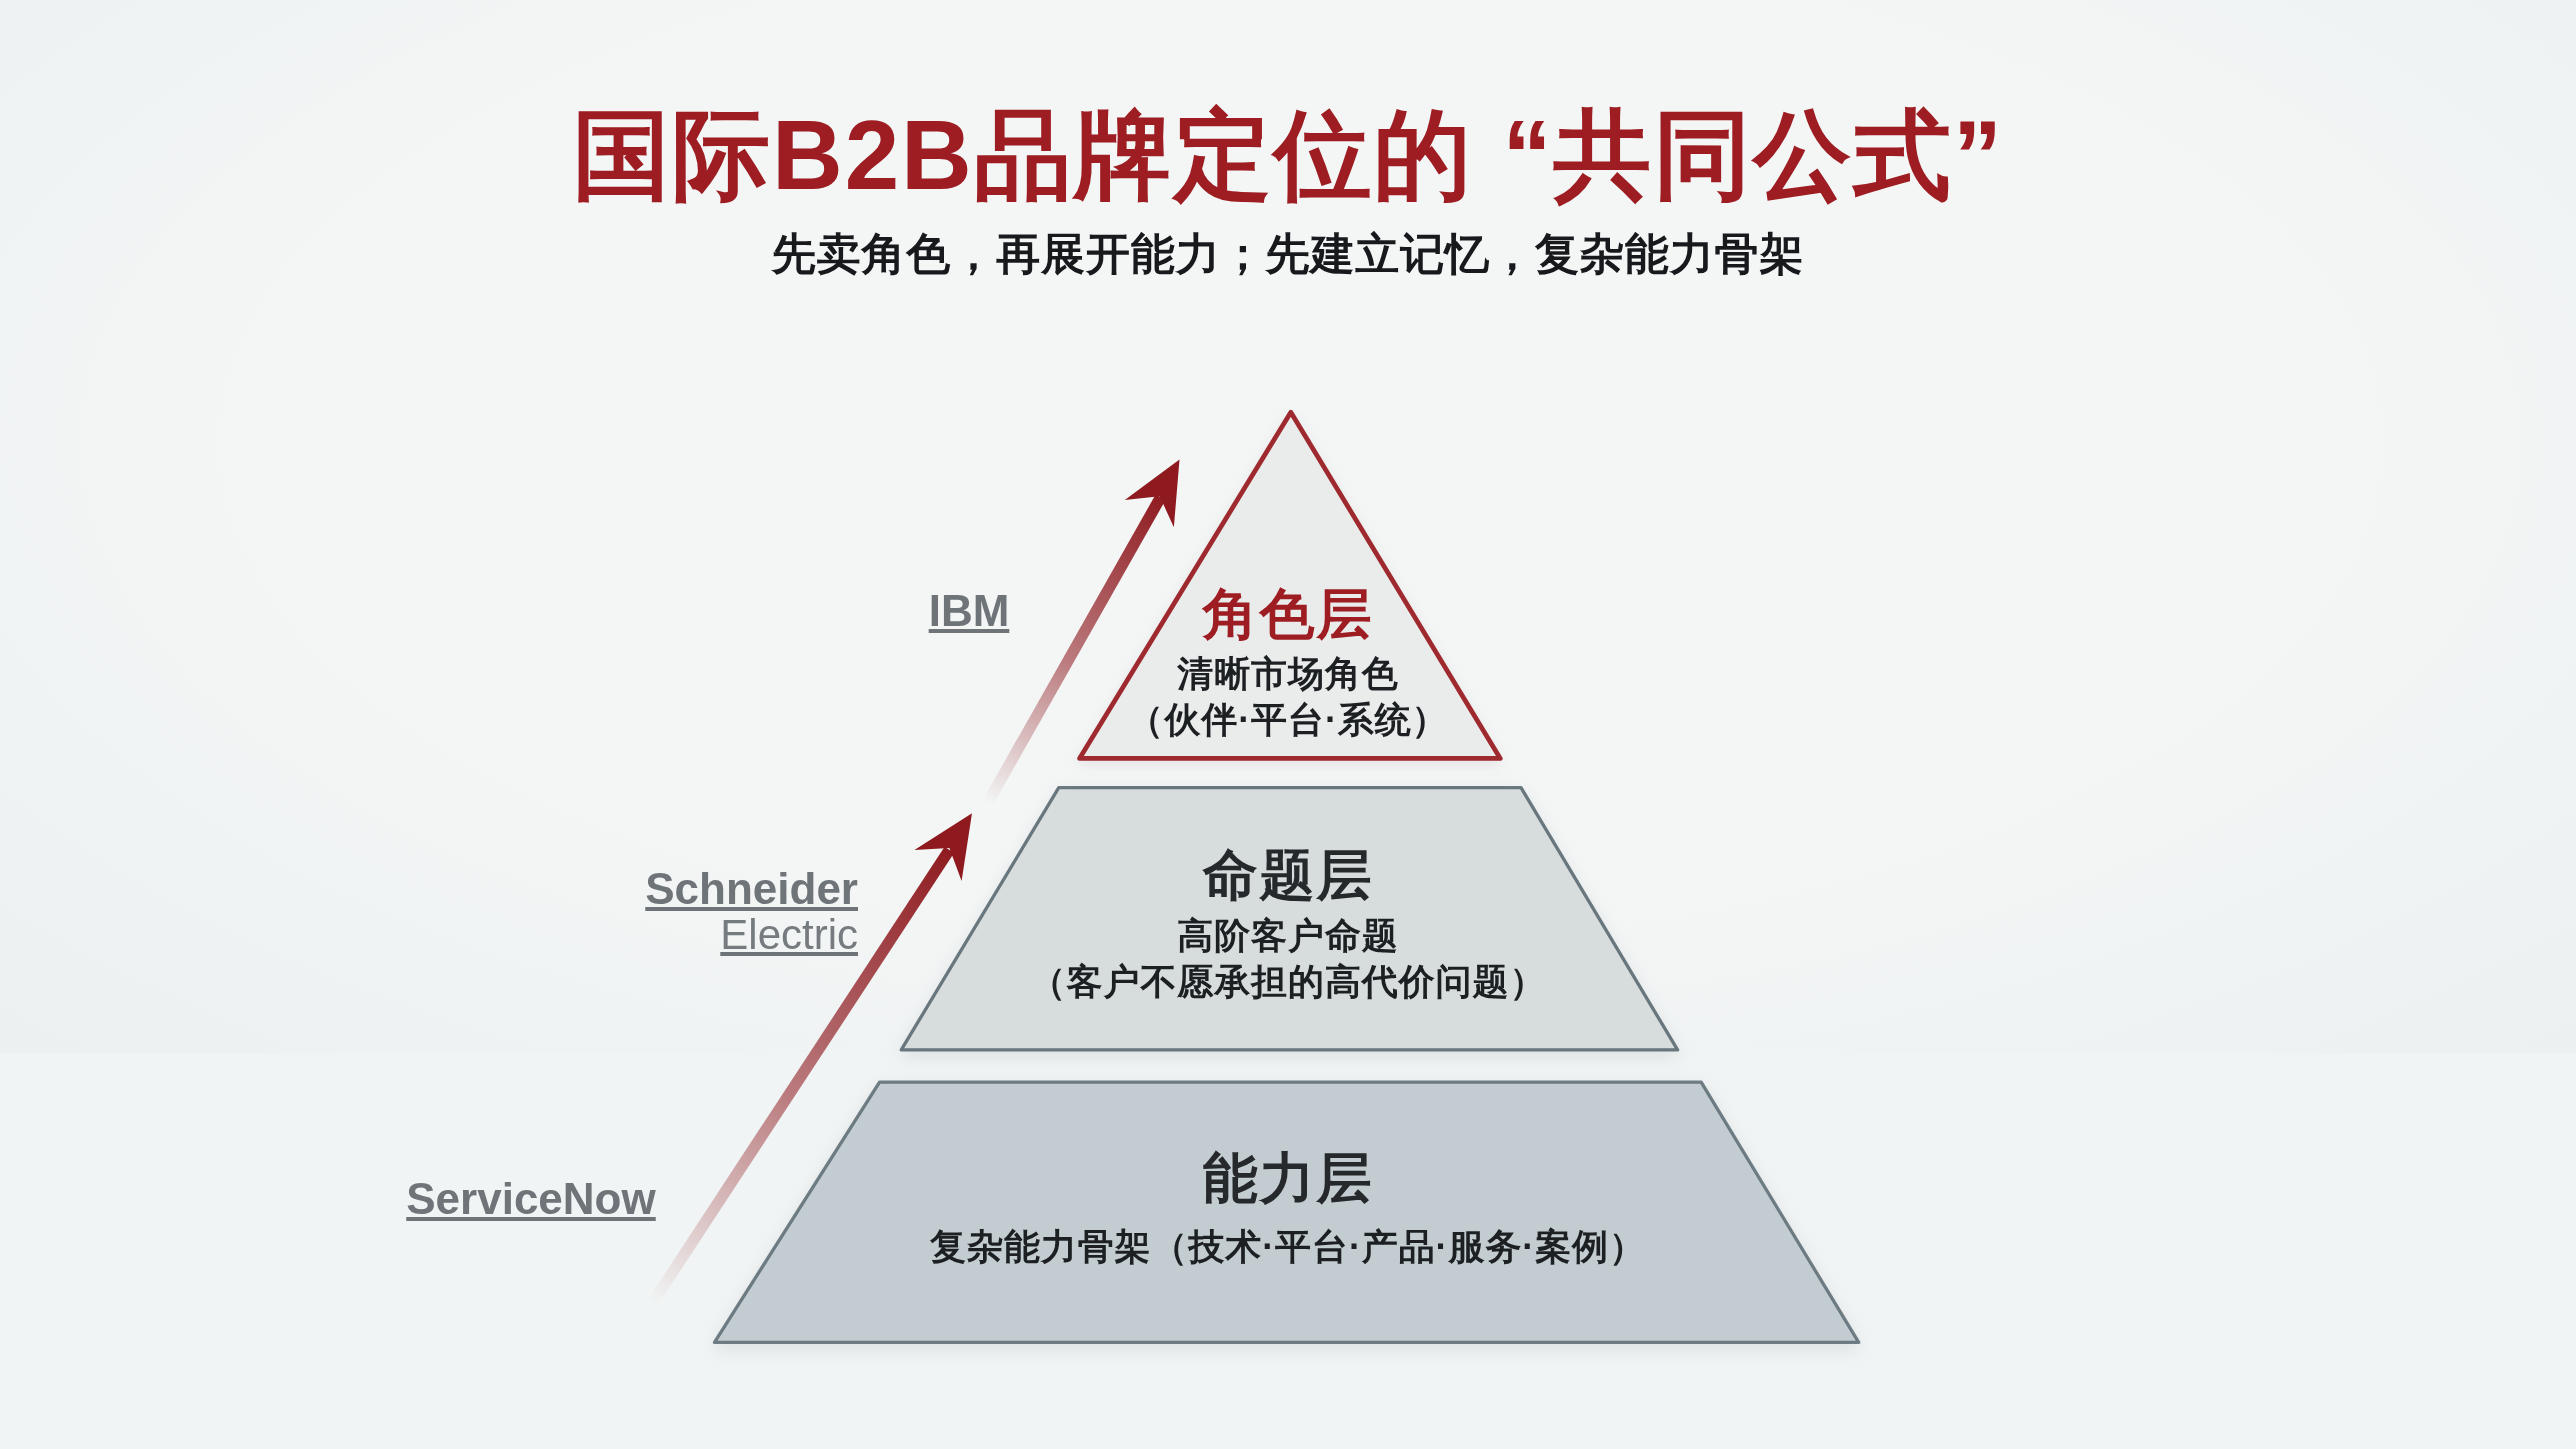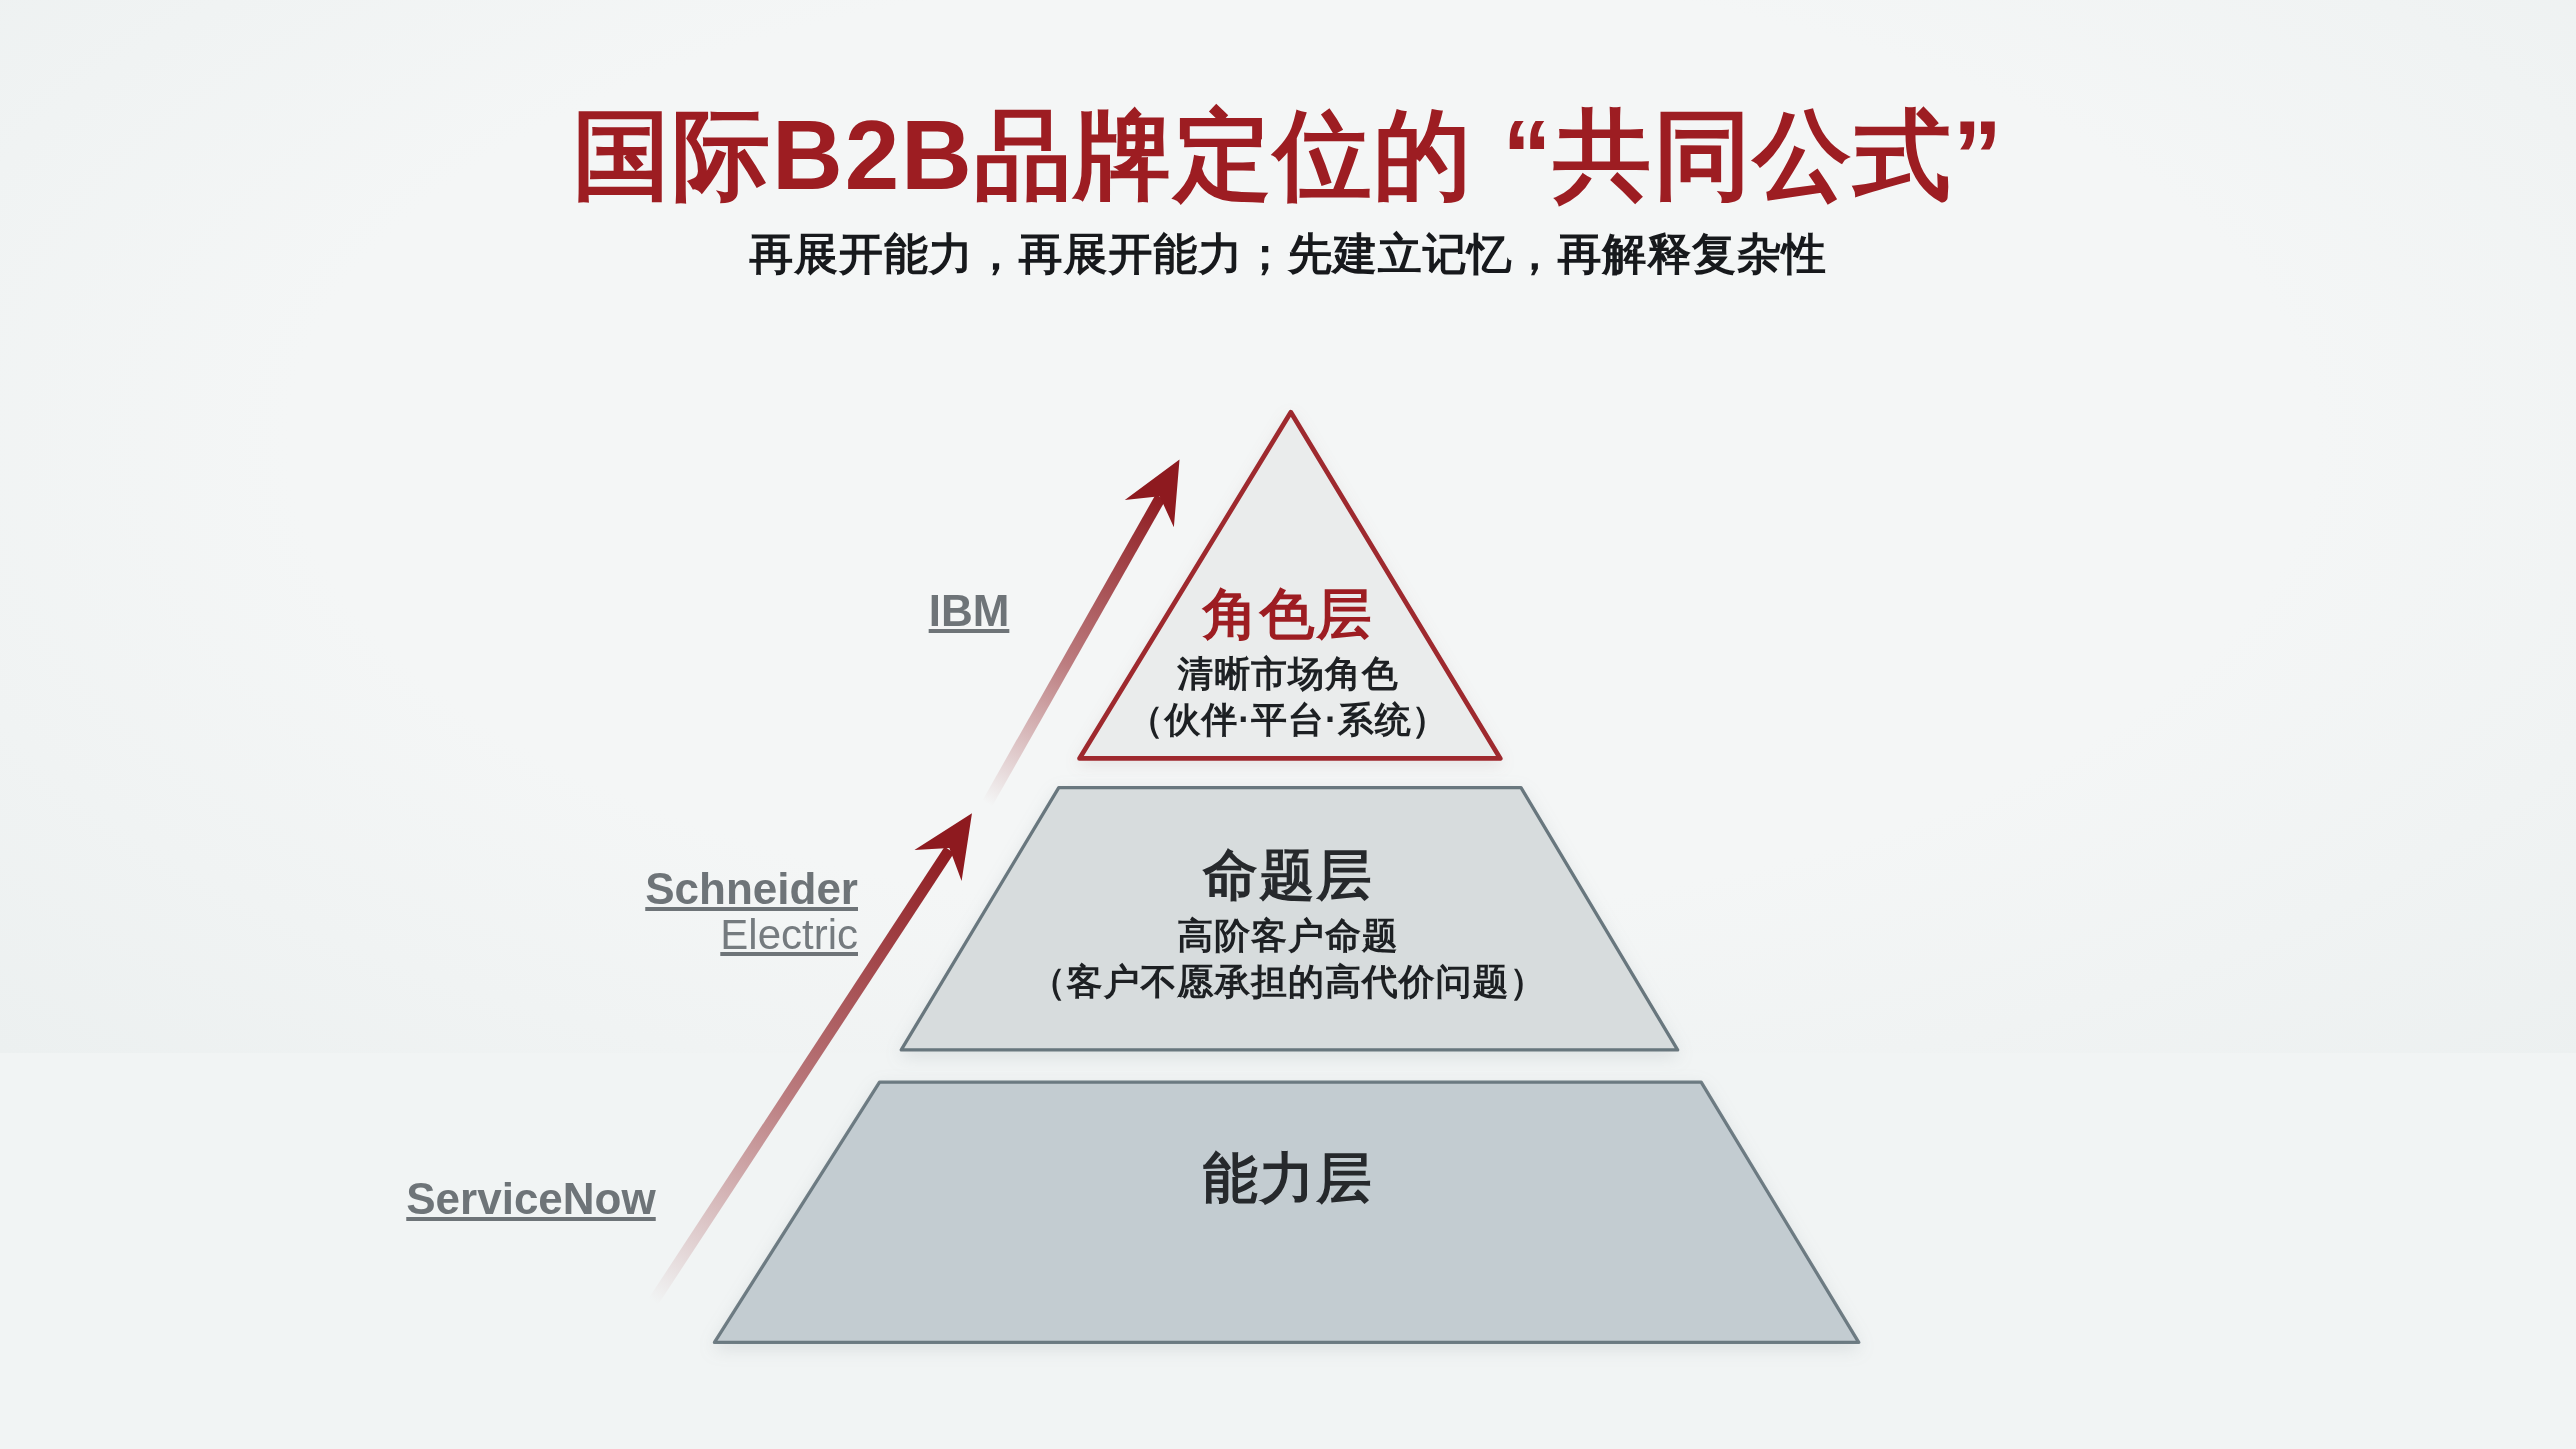--- a/index.html
+++ b/index.html
@@ -40,21 +40,21 @@
   .brand.center{transform:translate(-50%,-50%);}
   .schneider{text-align:right;line-height:1.06;}
   .schneider .l2{font-weight:400;font-size:42px;color:#757B7F;}
 </style>
 </head>
 <body>
 
 <div class="slide">
 
   <h1 class="title">国际B2B品牌定位的 “共同公式”</h1>
-  <p class="subtitle">再展开能力，再展开能力；先建立记忆，再解释复杂性</p>
+  <p class="subtitle">先卖角色，再展开能力；先建立记忆，复杂能力骨架</p>
 
   <svg class="art" viewBox="0 0 2730 1536">
     <defs>
       <linearGradient id="arrowUpper" gradientUnits="userSpaceOnUse" x1="1046" y1="852" x2="1232" y2="523">
         <stop offset="0" style="stop-color:var(--accent_red,#8E1A1F);stop-opacity:0"></stop>
         <stop offset="0.45" style="stop-color:var(--accent_red,#8E1A1F);stop-opacity:0.55"></stop>
         <stop offset="1" style="stop-color:var(--accent_red,#8E1A1F);stop-opacity:1"></stop>
       </linearGradient>
       <linearGradient id="arrowLower" gradientUnits="userSpaceOnUse" x1="692" y1="1380" x2="1008" y2="897">
         <stop offset="0" style="stop-color:var(--accent_red,#8E1A1F);stop-opacity:0"></stop>
@@ -76,20 +76,21 @@
 
   <div class="t layer-title red" style="left:1288px;top:615px">角色层</div>
   <div class="t layer-line" style="left:1288px;top:674px">清晰市场角色</div>
   <div class="t layer-line" style="left:1288px;top:720px">（伙伴·平台·系统）</div>
 
   <div class="t layer-title" style="left:1288px;top:876px">命题层</div>
   <div class="t layer-line" style="left:1288px;top:936px">高阶客户命题</div>
   <div class="t layer-line" style="left:1288px;top:982px">（客户不愿承担的高代价问题）</div>
 
   <div class="t layer-title" style="left:1288px;top:1179px">能力层</div>
+  <div class="t layer-line" style="left:1288px;top:1247px">复杂能力骨架（技术·平台·产品·服务·案例）</div>
 
   <div class="brand center" style="left:969px;top:611px">IBM</div>
 
   <div class="brand schneider" style="right:1746px;top:866px">
     <div class="l1">Schneider</div>
     <div class="l2">Electric</div>
   </div>
 
   <div class="brand center" style="left:531px;top:1199px">ServiceNow</div>
 

